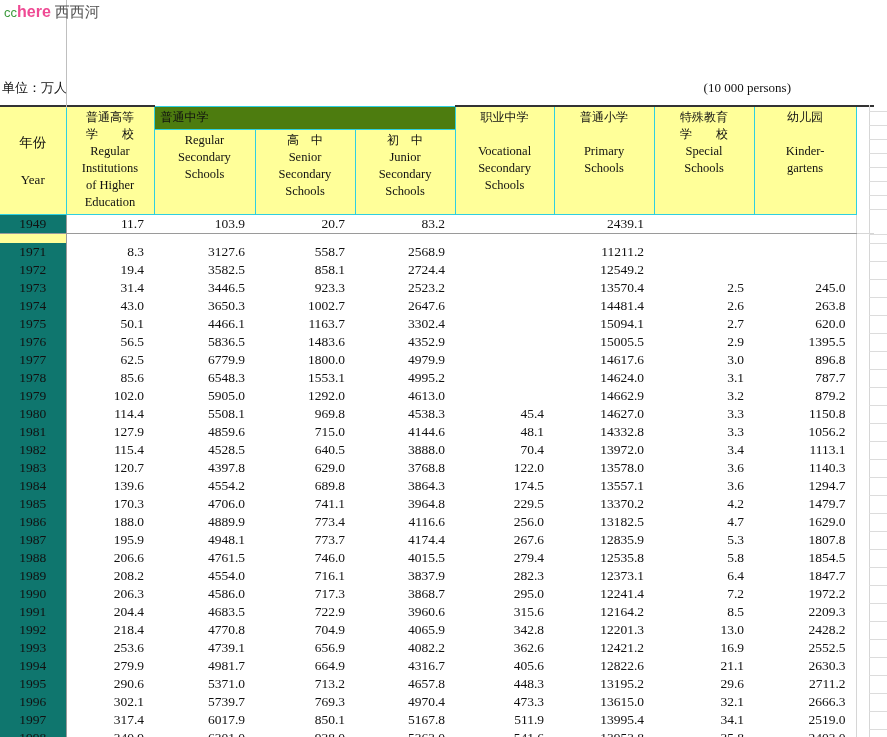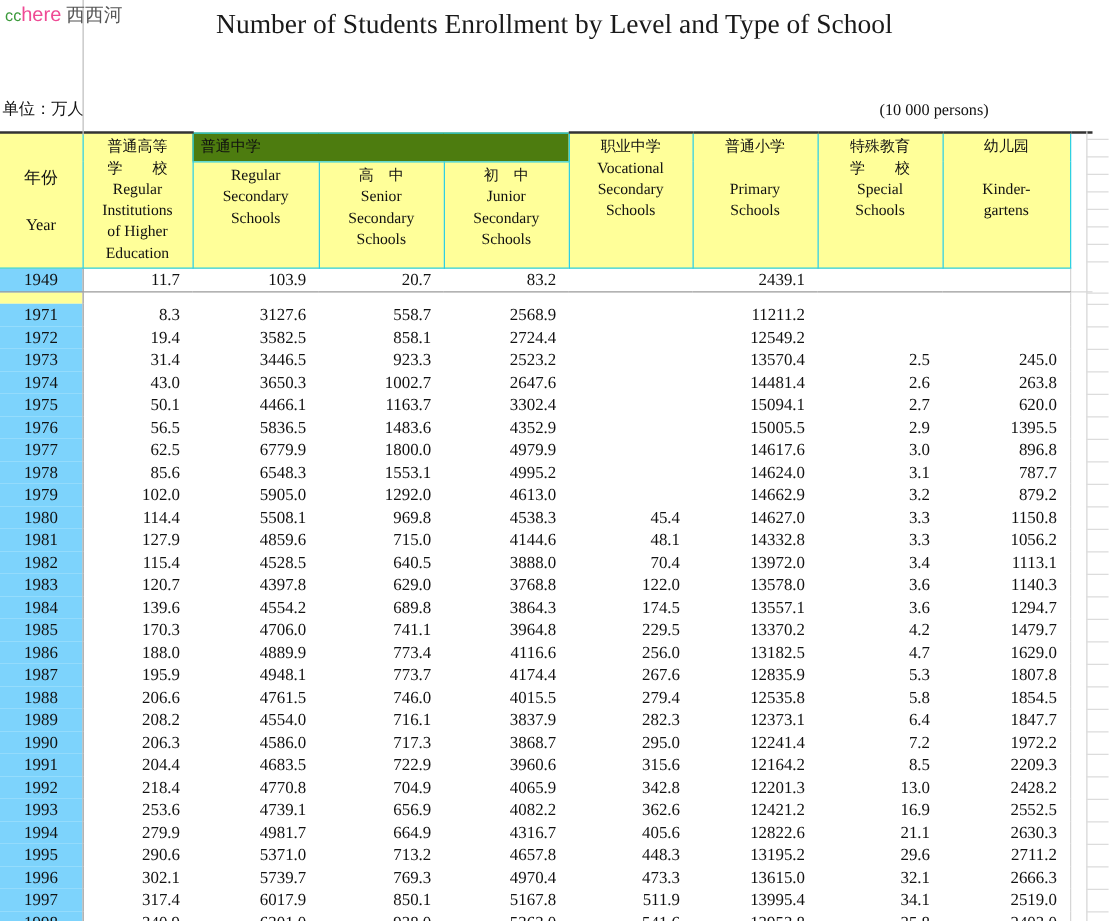--- a/index.html
+++ b/index.html
@@ -22,21 +22,21 @@
     position: absolute;
     left: 4px;
     top: 2px;
     font-family: "Liberation Sans", sans-serif;
     font-size: 14px;
     line-height: 20px;
     white-space: nowrap;
     z-index: 5;
   }
   #watermark .wm-cc    { color: #3c9a3c; font-size: 13px; }
-  #watermark .wm-here  { color: #ef4a94; font-size: 16px; font-weight: 400; }
+  #watermark .wm-here  { color: #ef4a94; font-size: 16px; font-weight: 700; }
   #watermark .wm-cn    { color: #555555; font-size: 15px; font-family: "DejaVu Sans", sans-serif; }
 
   
   #left-gutter-rule {
     position: absolute;
     left: 66px;
     top: 0;
     width: 1px;
     height: 108px;
     background: #bfbfbf;
@@ -166,21 +166,21 @@
   td.group-top {
     background: #4d7c0f;
     border: 1px solid #2fd0e0;
     padding: 2px 0 0 6px;
     text-align: left;
     vertical-align: top;
   }
 
   
   td.yr {
-    background: #7dd3fc;
+    background: #0f766e;
     border-left: none;
     border-right: 1px solid #9a9a9a;
     border-top: none;
     border-bottom: none;
     text-align: center;
     font-size: 13.5px;
     line-height: 18px;
     color: #111;
     padding: 0;
     font-family: "Liberation Serif", serif;
@@ -232,21 +232,20 @@
 </head>
 <body>
 
 <div id="watermark">
   <span class="wm-cc">cc</span><span class="wm-here">here</span>
   <span class="wm-cn">西西河</span>
 </div>
 <div id="left-gutter-rule"></div>
 
 <div id="title-block">
-  <div id="title-en">Number of Students Enrollment by Level and Type of School</div>
 </div>
 
 <div id="unit-row">
   <div id="unit-left">单位：万人</div>
   <div id="unit-right">(10 000 persons)</div>
 </div>
 
 <div id="sheet">
   <table class="grid">
     <colgroup>
@@ -273,21 +272,21 @@
           <div class="en">Regular</div>
           <div class="en">Institutions</div>
           <div class="en">of Higher</div>
           <div class="en">Education</div>
         </th>
         <td class="group-top" colspan="3">
           <div class="cn">普通中学</div>
         </td>
         <th class="hd" rowspan="2">
           <div class="cn">职业中学</div>
-          <div class="en" style="">Vocational</div>
+          <div class="en" style="margin-top:17px">Vocational</div>
           <div class="en">Secondary</div>
           <div class="en">Schools</div>
         </th>
         <th class="hd" rowspan="2">
           <div class="cn">普通小学</div>
           <div class="en" style="margin-top:17px">Primary</div>
           <div class="en">Schools</div>
         </th>
         <th class="hd" rowspan="2">
           <div class="cn">特殊教育</div>

